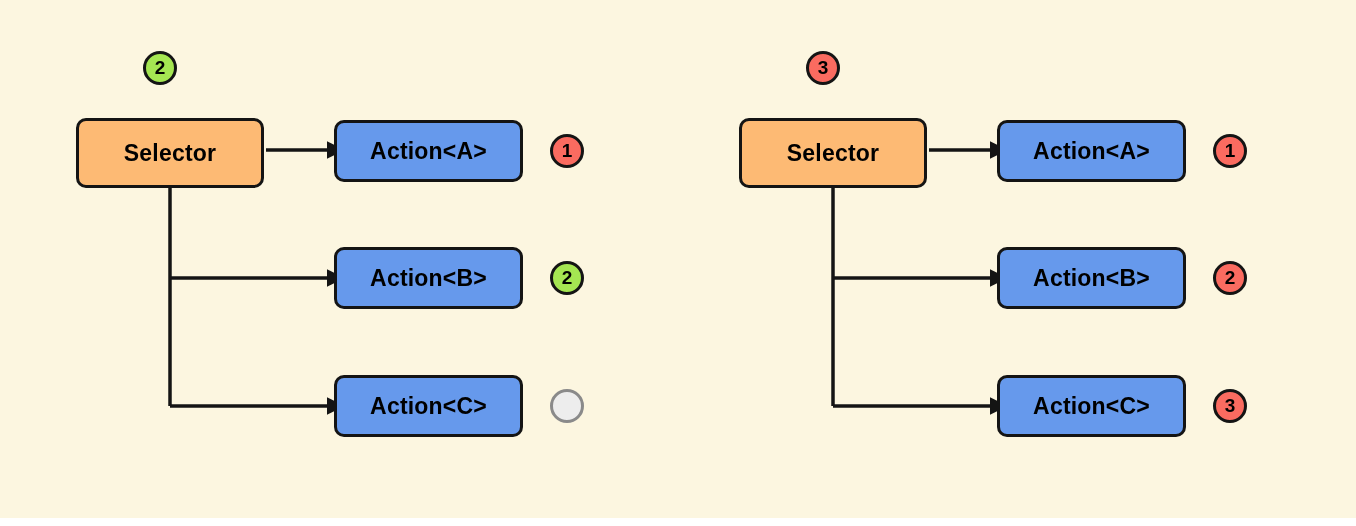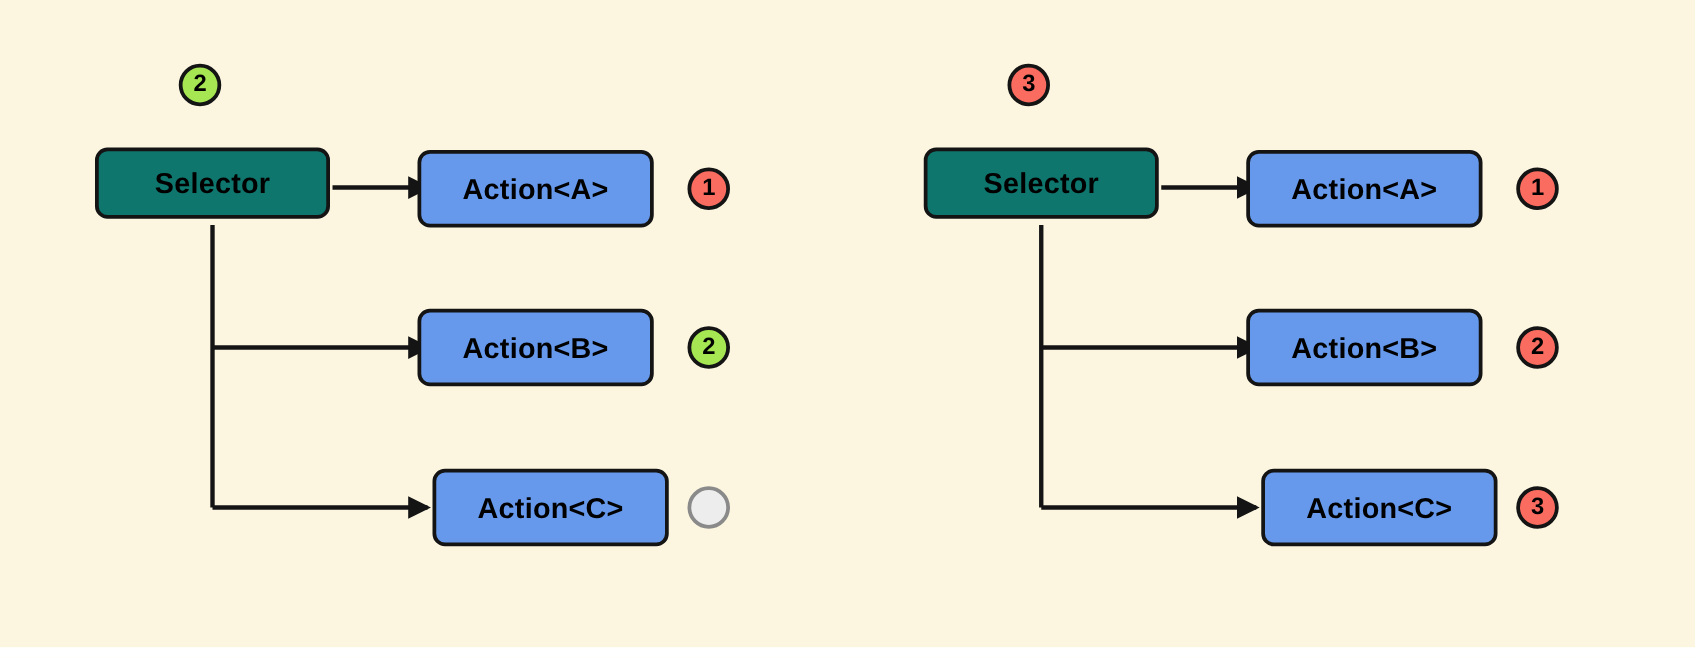--- a/index.html
+++ b/index.html
@@ -31,30 +31,30 @@
   }
   .node {
     position: absolute;
     display: flex; align-items: center; justify-content: center;
     border: 3px solid #141414;
     border-radius: 10px;
     font-weight: bold; font-size: 23px; color: #000;
     letter-spacing: 0.2px;
   }
   .selector {
-    left: 6px; top: 78px; width: 188px; height: 57px;
-    background: #0f766e;
+    left: 6px; top: 78px; width: 188px; height: 70px;
+    background: #fdba74;
   }
   .action {
     left: 264px; width: 189px; height: 62px;
     background: #6699EC;
   }
   .row-a { top: 80px; }
   .row-b { top: 207px; }
-  .row-c { top: 335px; margin-left: 12px; }
+  .row-c { top: 335px; }
   .badge {
     position: absolute;
     width: 34px; height: 34px;
     border-radius: 50%;
     border: 3px solid #141414;
     display: flex; align-items: center; justify-content: center;
     font-weight: bold; font-size: 19px; color: #000;
   }
   .badge.red   { background: #FA6B60; }
   .badge.green { background: #A5E652; }

